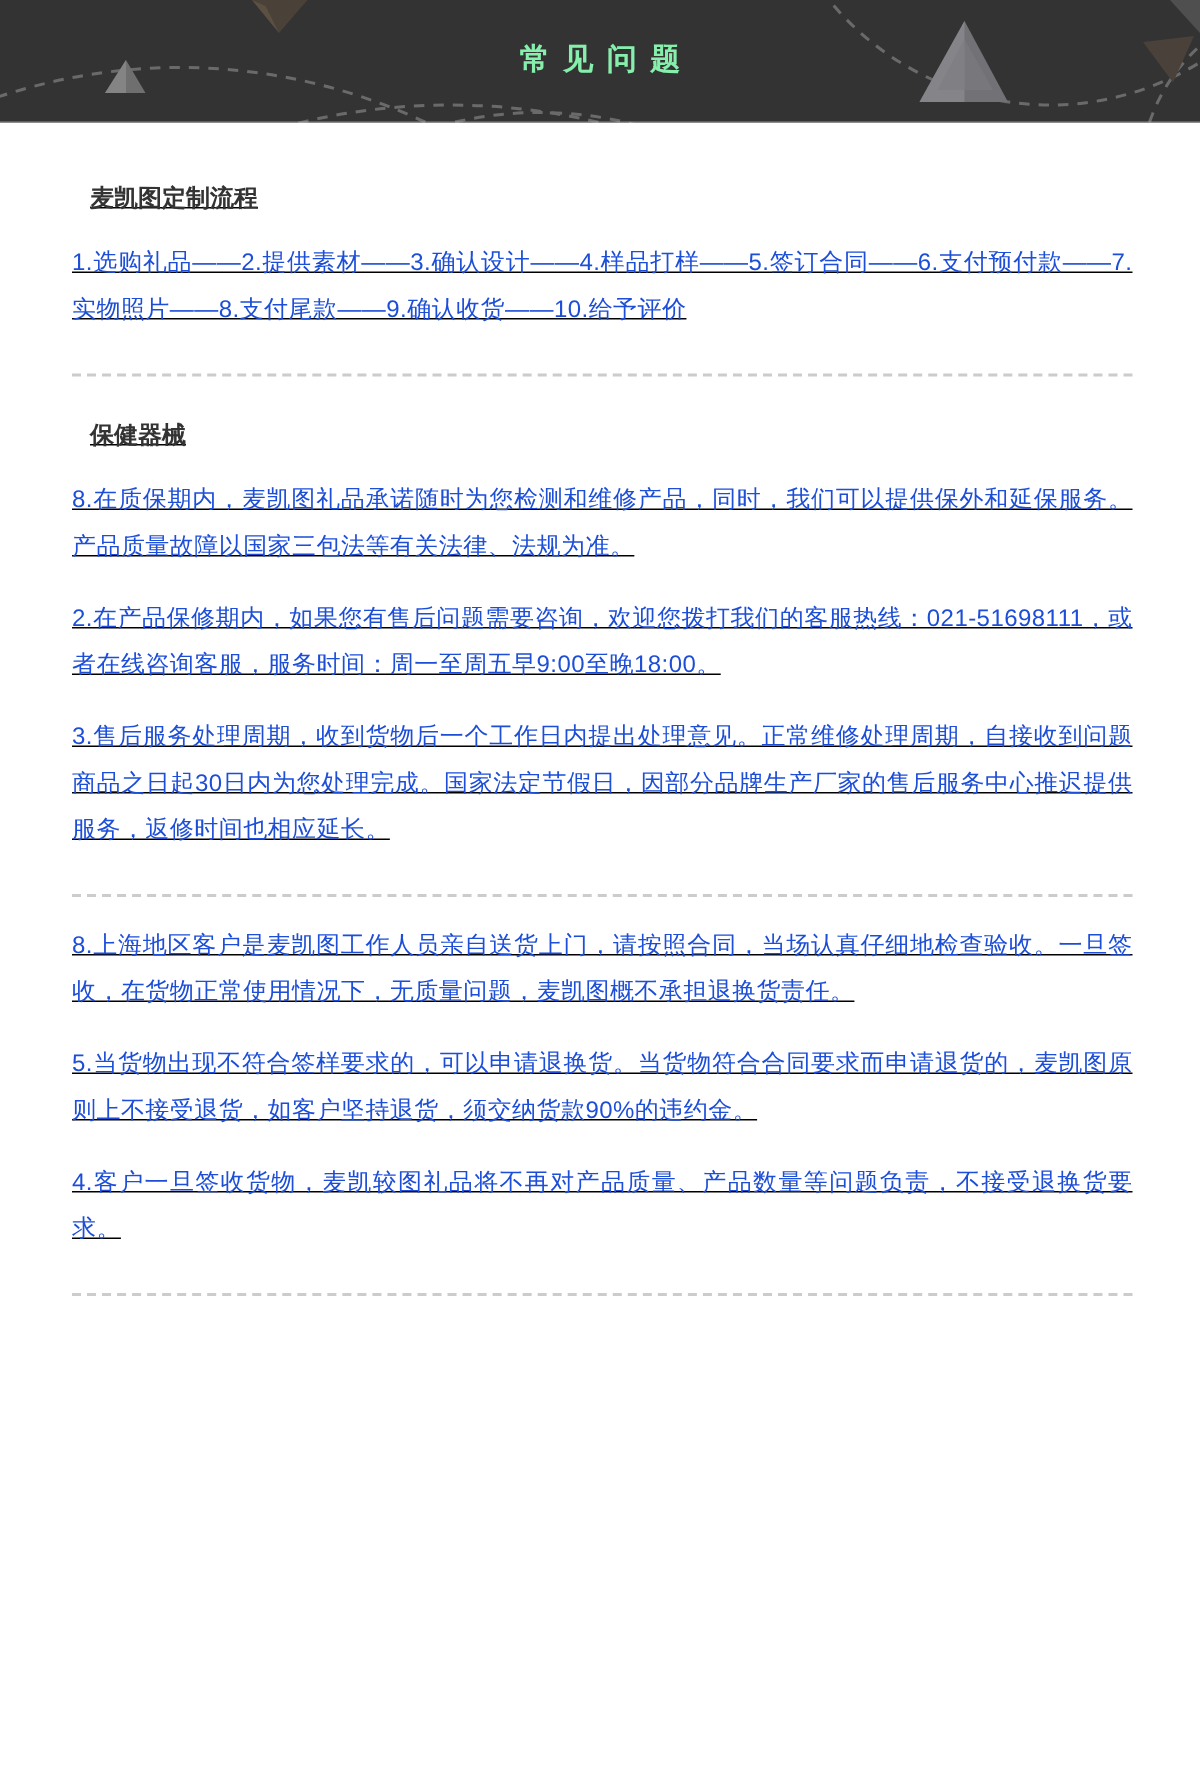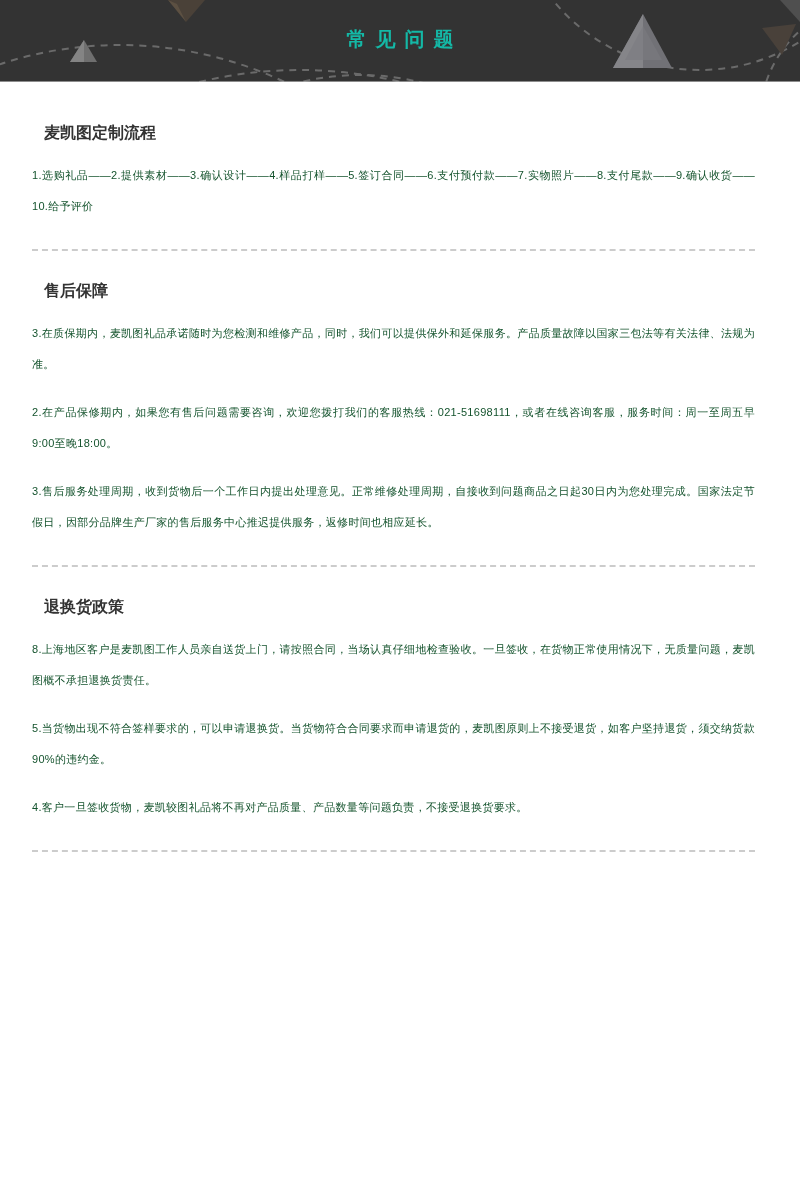--- a/index.html
+++ b/index.html
@@ -6,32 +6,32 @@
   body{
     width:800px;height:1189px;position:relative;overflow:hidden;
     font-family:"Liberation Sans","DejaVu Sans",sans-serif;
     -webkit-font-smoothing:antialiased;
   }
   
   .banner{position:relative;width:800px;height:82px;background:#333333;overflow:hidden;}
   .banner svg{position:absolute;left:0;top:0;}
   .banner-title{
     position:absolute;left:0;right:0;top:26px;text-align:center;
-    color:#14b8a6;font-size:20px;font-weight:bold;letter-spacing:9px;
+    color:#86efac;font-size:20px;font-weight:bold;letter-spacing:9px;
     text-indent:9px;margin:0;z-index:2;
   }
   .banner-edge{position:absolute;left:0;bottom:0;width:100%;height:1px;background:#c9c9c9;opacity:.6;}
   
-  .content{padding:41px 45px 0 32px;}
+  .content{padding:41px 45px 0 48px;text-decoration:underline;}
   .section-heading{
     font-size:16px;font-weight:bold;color:#333;margin:30px 0 0 12px;line-height:1.25;
   }
   .section-heading.first{margin-top:0;}
   .content p{
-    font-size:11px;color:#14532d;line-height:31px;margin:17px 0 0 0;
+    font-size:16px;color:#1d4ed8;line-height:31px;margin:17px 0 0 0;
     text-align:justify;letter-spacing:.3px;
   }
   .divider{border:none;border-top:2px dashed #cccccc;margin:27px 0 0 0;height:0;}
   
   .footer{display:flex;align-items:flex-start;padding:30px 55px 0 100px;}
 </style>
 </head>
 <body>
 
 <header class="banner">
@@ -62,30 +62,29 @@
 <main class="content">
 
   <section>
     <h2 class="section-heading first">麦凯图定制流程</h2>
     <p>1.选购礼品——2.提供素材——3.确认设计——4.样品打样——5.签订合同——6.支付预付款——7.实物照片——8.支付尾款——9.确认收货——10.给予评价</p>
   </section>
 
   <hr class="divider">
 
   <section>
-    <h2 class="section-heading">售后保障</h2>
-    <p>3.在质保期内，麦凯图礼品承诺随时为您检测和维修产品，同时，我们可以提供保外和延保服务。产品质量故障以国家三包法等有关法律、法规为准。</p>
+    <h2 class="section-heading">保健器械</h2>
+    <p>8.在质保期内，麦凯图礼品承诺随时为您检测和维修产品，同时，我们可以提供保外和延保服务。产品质量故障以国家三包法等有关法律、法规为准。</p>
     <p>2.在产品保修期内，如果您有售后问题需要咨询，欢迎您拨打我们的客服热线：021-51698111，或者在线咨询客服，服务时间：周一至周五早9:00至晚18:00。</p>
     <p>3.售后服务处理周期，收到货物后一个工作日内提出处理意见。正常维修处理周期，自接收到问题商品之日起30日内为您处理完成。国家法定节假日，因部分品牌生产厂家的售后服务中心推迟提供服务，返修时间也相应延长。</p>
   </section>
 
   <hr class="divider">
 
   <section>
-    <h2 class="section-heading">退换货政策</h2>
     <p>8.上海地区客户是麦凯图工作人员亲自送货上门，请按照合同，当场认真仔细地检查验收。一旦签收，在货物正常使用情况下，无质量问题，麦凯图概不承担退换货责任。</p>
     <p>5.当货物出现不符合签样要求的，可以申请退换货。当货物符合合同要求而申请退货的，麦凯图原则上不接受退货，如客户坚持退货，须交纳货款90%的违约金。</p>
     <p>4.客户一旦签收货物，麦凯较图礼品将不再对产品质量、产品数量等问题负责，不接受退换货要求。</p>
   </section>
 
   <hr class="divider">
 </main>
 
 <footer class="footer">
 

